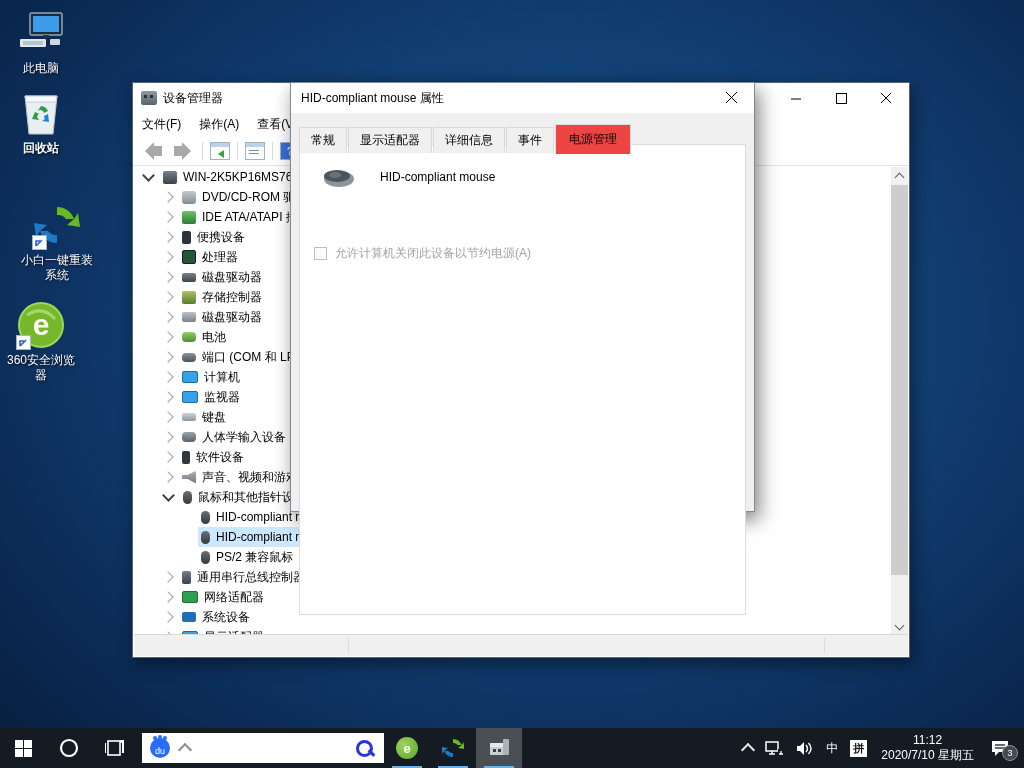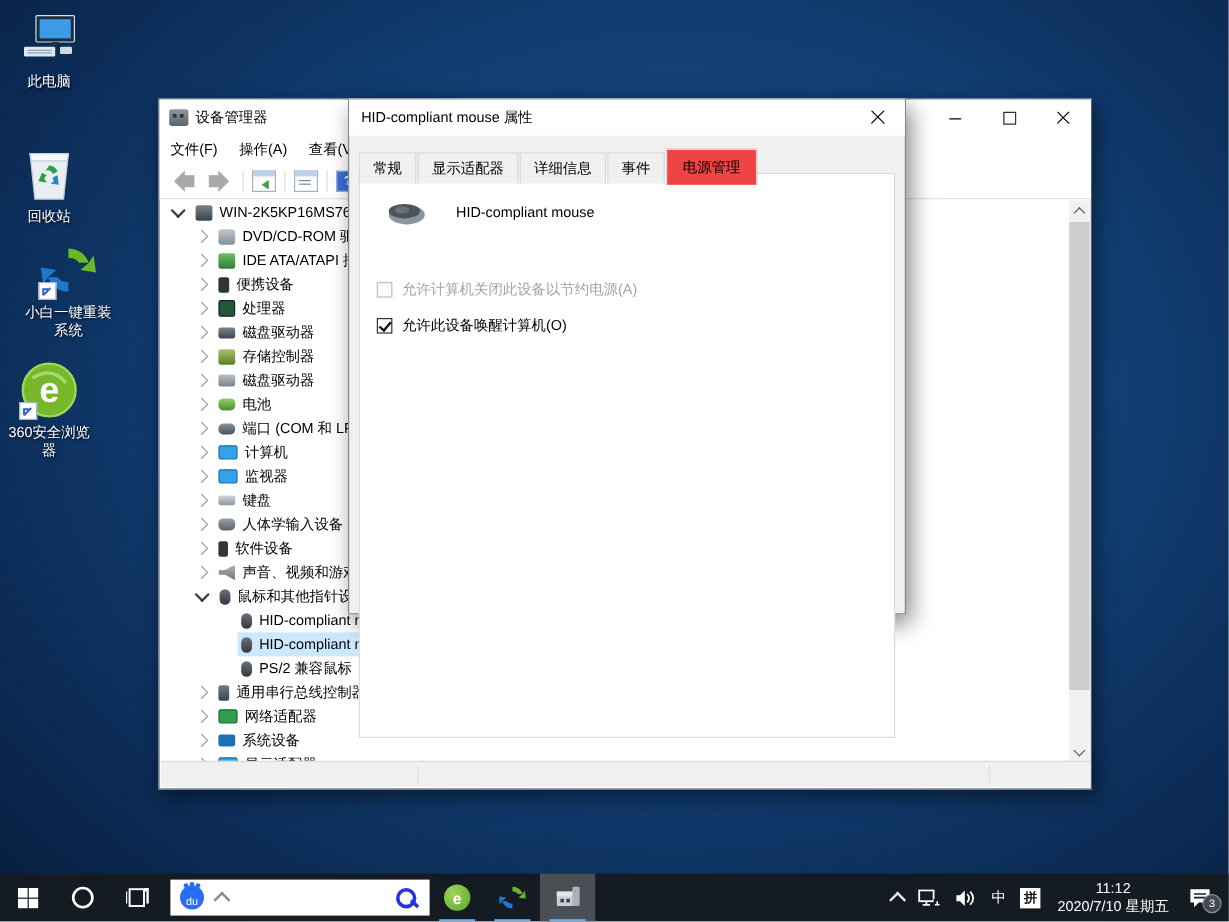--- a/index.html
+++ b/index.html
@@ -83,34 +83,34 @@
     border:1px solid #7f8a94;box-shadow:4px 8px 18px rgba(0,0,0,.5);box-sizing:border-box}
   .dlg-titlebar{height:30px;background:#fff;display:flex;align-items:center}
   .dlg-title{font-size:12px;margin-left:10px}
   .dlg-close{width:45px;height:30px;margin-left:auto;display:flex;align-items:center;justify-content:center}
   .tabs{display:flex;align-items:flex-end;margin:10px 0 0 8px;position:relative;z-index:2}
   .tab{font-size:12px;padding:4px 11px;background:#f0f0f0;border:1px solid #d9d9d9;border-bottom:none;margin-right:1px}
   .tab.active{background:#ef4444;padding:6px 13px;border-color:#dcdcdc;position:relative;top:1px}
   .tabpage{position:absolute;left:8px;right:8px;top:61px;height:469px;background:#fff;border:1px solid #dcdcdc;z-index:1}
   .dev-row{display:flex;align-items:center;margin:20px 0 0 22px}
   .dev-name{font-size:12px;margin-left:24px;color:#000}
-  .cb-list{margin-top:44px}
+  .cb-list{margin-top:56px}
   .cb-row{display:flex;align-items:center;margin:0 0 13px 14px;font-size:12px;color:#000}
   .cbox{width:13px;height:13px;box-sizing:border-box;border:1px solid #333;background:#fff;margin-right:8px;position:relative;flex:none}
   .cbox.checked:after{content:"";position:absolute;left:3px;top:0;width:4px;height:8px;border-right:2px solid #111;border-bottom:2px solid #111;transform:rotate(40deg)}
   .cb-row.disabled{color:#a3a3a3}
   .cb-row.disabled .cbox{border-color:#bfbfbf;background:#fbfbfb}
   .dlg-footer{position:absolute;left:0;right:0;bottom:0;height:44px;display:flex;align-items:center;justify-content:flex-end;gap:13px;padding-right:10px;box-sizing:border-box}
   .btn{width:84px;height:26px;box-sizing:border-box;font-size:16px;background:#a16207;border:1px solid #adadad;display:flex;align-items:center;justify-content:center}
   .btn.focused{border:2px solid #0078d7}
 
   
   #taskbar{position:absolute;left:0;top:728px;width:1024px;height:40px;background:#151b22;display:flex;align-items:center;color:#fff}
   .tb-btn{width:46px;height:40px;display:flex;align-items:center;justify-content:center;flex:none}
-  .searchbox{width:216px;height:30px;background:#fff;margin-left:4px;display:flex;align-items:center;flex:none}
+  .searchbox{width:242px;height:30px;background:#fff;margin-left:4px;display:flex;align-items:center;flex:none}
   .baidu-paw{width:20px;height:20px;border-radius:50%;background:#2a6df5;margin-left:8px;position:relative;display:flex;align-items:flex-end;justify-content:center}
   .baidu-paw i{color:#fff;font-size:9px;font-style:normal;margin-bottom:2px}
   .baidu-paw:before{content:"";position:absolute;top:-2px;left:3px;width:4px;height:4px;border-radius:50%;background:#2a6df5;box-shadow:5px -1px 0 #2a6df5,10px 0 0 #2a6df5}
   .sb-chevron{width:8px;height:8px;border-top:2px solid #8a8a8a;border-right:2px solid #8a8a8a;transform:rotate(-45deg);margin:4px 0 0 10px}
   .sb-search{margin-left:auto;margin-right:10px;position:relative;width:18px;height:18px}
   .sb-search i{position:absolute;left:0;top:1px;width:11px;height:11px;border:3px solid #2932e1;border-radius:50%}
   .sb-search u{position:absolute;right:1px;bottom:0;width:3px;height:8px;background:#2932e1;transform:rotate(-45deg)}
   .tb-app{width:46px;height:40px;position:relative;display:flex;align-items:center;justify-content:center;flex:none}
   .tb-app .underline{position:absolute;left:8px;right:8px;bottom:0;height:2px;background:#6cb2e8}
   .tb-app.active{background:#4a4f55}
@@ -137,21 +137,21 @@
             <rect x="15" y="5" width="26" height="16" fill="#3c9ce8"></rect>
             <rect x="25" y="24" width="6" height="3" fill="#22313f"></rect>
             <rect x="2" y="28" width="26" height="8" rx="1" fill="#dfe8ef"></rect>
             <line x1="5" y1="31" x2="25" y2="31" stroke="#8fa3b3"></line>
             <line x1="5" y1="33" x2="25" y2="33" stroke="#8fa3b3"></line>
             <rect x="32" y="28" width="10" height="6" rx="1" fill="#cfd9e2"></rect>
           </svg>
         </div>
         <div class="lbl">此电脑</div>
       </div>
-      <div class="dicon" style="left: 2px; top: 120px;">
+      <div class="dicon" style="left: 2px; top: 88px; font-weight: bold;">
         <div class="img">
           <svg width="40" height="46">
             <polygon points="4,6 36,6 32,44 8,44" fill="#e9eef3" stroke="#b9c4cd"></polygon>
             <polygon points="4,6 36,6 35,12 5,12" fill="#f7fafc" stroke="#c4cfd8"></polygon>
             <path d="M20 16 a8 8 0 0 1 7 5 l-4 2 a4 4 0 0 0 -6 -2.5 z" fill="#2e9e49"></path>
             <path d="M27 24 l1 8 -7 -1 3 -2 a4 4 0 0 1 -1 -3 z" fill="#2186c8"></path>
             <path d="M14 22 l-3 7 7 1 -2 -3 a4 4 0 0 1 2 -3 z" fill="#2e9e49"></path>
           </svg>
         </div>
         <div class="lbl">回收站</div>
@@ -443,24 +443,20 @@
           <ellipse cx="17" cy="14" rx="15" ry="8" fill="#8d949b"></ellipse>
           <ellipse cx="15" cy="11" rx="13" ry="6" fill="#4d545b"></ellipse>
           <ellipse cx="13" cy="10" rx="6" ry="3" fill="#6a7178"></ellipse>
         </svg>
         <span class="dev-name">HID-compliant mouse</span>
       </div>
       <div class="cb-list" id="dlg-checkboxes">
           <div class="cb-row disabled">
             <span class="cbox"></span>
             <span>允许计算机关闭此设备以节约电源(A)</span>
-          </div>
-          <div class="cb-row">
-            <span class="cbox checked"></span>
-            <span>允许此设备唤醒计算机(O)</span>
           </div>
         </div>
     </div>
     <div class="dlg-footer">
       <span class="btn focused">确定</span>
       <span class="btn">取消</span>
     </div>
   </div>
 
   <div id="taskbar">

